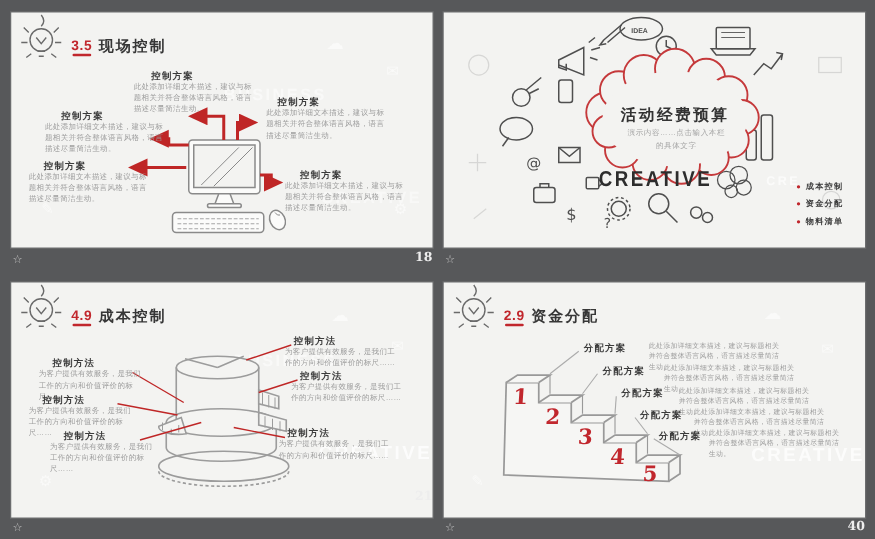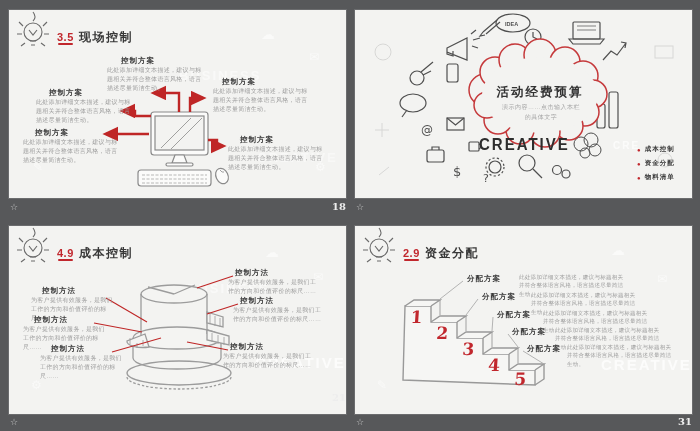--- a/index.html
+++ b/index.html
@@ -343,13 +343,13 @@
   <div class="abs lbl-b sm" style="left:212px;top:117px;width:106px;">此处添加详细文本描述，建议与标题相关并符合整体语言风格，语言描述尽量简洁生动。</div>
 </div>
 
 <div class="abs cap-star" style="left:10px;top:202px;">☆</div>
 <div class="abs cap-num" style="left:250px;top:201px;">18</div>
 <div class="abs cap-star" style="left:356px;top:202px;">☆</div>
 <div class="abs cap-num" style="left:629px;top:201px;">20</div>
 <div class="abs cap-star" style="left:10px;top:417px;">☆</div>
 <div class="abs cap-num" style="left:250px;top:392px;">21</div>
 <div class="abs cap-star" style="left:356px;top:417px;">☆</div>
-<div class="abs cap-num" style="left:596px;top:416px;">31</div>
+<div class="abs cap-num" style="left:596px;top:416px;">40</div>
 
 </body></html>

